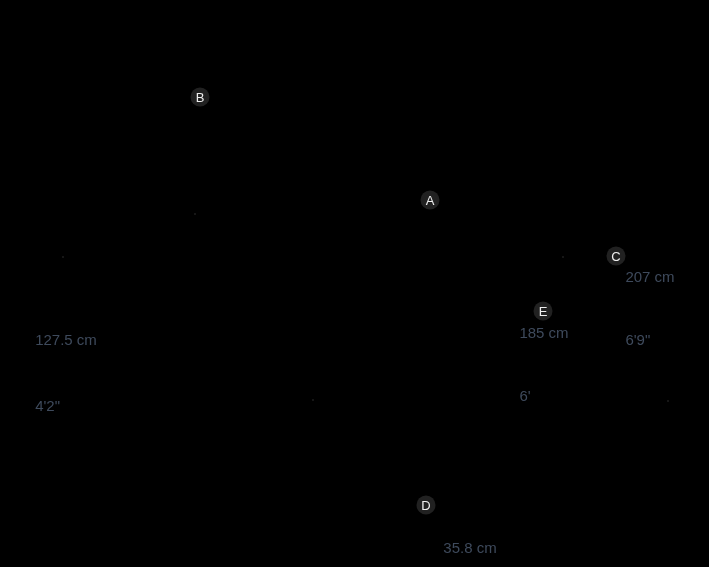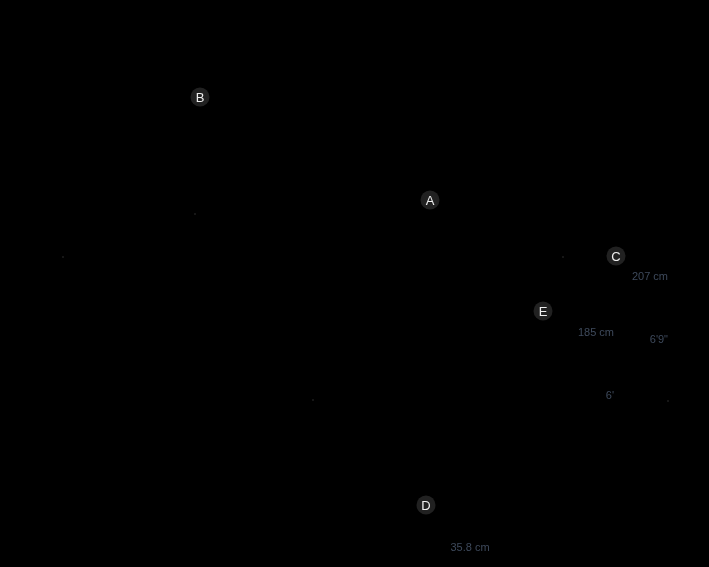--- a/index.html
+++ b/index.html
@@ -28,23 +28,23 @@
     font-size: 13px;
     font-weight: 400;
     line-height: 1;
     transform: translate(-50%, -50%);
     user-select: none;
   }
   .measure {
     position: absolute;
     transform: translateX(-50%);
     color: #3e4a5c;
-    font-size: 11px;
+    font-size: 15px;
     line-height: 21px;
-    text-align: right;
+    text-align: left;
     white-space: pre;
   }
   .measure.wide-gap { line-height: 22px; }
   .speck {
     position: absolute;
     width: 2px;
     height: 2px;
     background: #1e1e1e;
     border-radius: 50%;
   }
@@ -72,25 +72,29 @@
 
   <div class="badge" style="left:543px; top:311px;">
     <span>E</span>
   </div>
 
   <div class="measure" style="left:650px; top:224px;">
     <div>207 cm</div>
     <div>6'9"</div>
   </div>
 
-  <div class="measure" style="left:596px; top:280px;">
+  <div class="measure" style="left:544px; top:280px;">
     <div>185 cm</div>
     <div>6'</div>
   </div>
 
+  <div class="measure wide-gap" style="left:66px; top:285px;">
+    <div>127.5 cm</div>
+    <div>4'2"</div>
+  </div>
 
   <div class="measure" style="left:470px; top:495px;">
     <div>35.8 cm</div>
     
   </div>
 
   <div class="speck" style="left:194px; top:213px;"></div>
   <div class="speck" style="left:62px;  top:256px;"></div>
   <div class="speck" style="left:562px; top:256px;"></div>
   <div class="speck" style="left:312px; top:399px;"></div>

